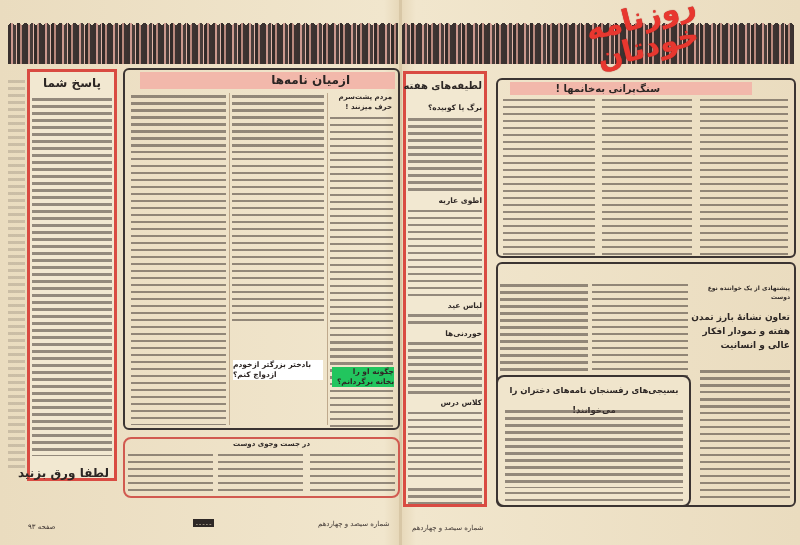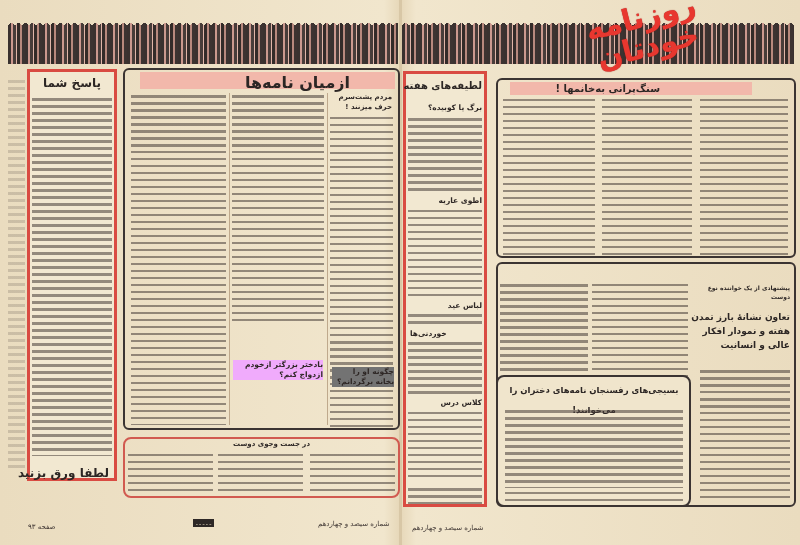--- a/index.html
+++ b/index.html
@@ -69,51 +69,51 @@
 <div class="title" style="left:35px;top:76px;width:74px;font-size:12px;text-align:center;">پاسخ شما</div>
 <div class="bullet-lines" style="left:32px;top:96px;width:80px;height:360px;">
   <div class="fill" style="inset:0;"></div>
 </div>
 <div class="title" style="left:35px;top:466px;width:74px;font-size:12px;text-align:left;">لطفا ورق بزنید</div>
 
 <div class="fill" style="left:8px;top:78px;width:17px;height:390px;opacity:.35;"></div>
 
 <div class="box" style="left:123px;top:68px;width:277px;height:362px;"></div>
 <div class="pinkbar" style="left:140px;top:72px;width:255px;height:17px;"></div>
-<div class="title" style="left:230px;top:73px;width:120px;font-size:16px;text-align:right;">ازمیان نامه‌ها</div>
+<div class="title" style="left:230px;top:73px;width:120px;font-size:12px;text-align:right;">ازمیان نامه‌ها</div>
 
 <div class="sub" style="right:408px;top:92px;width:68px;font-size:7px;white-space:normal;line-height:10px;text-align:right;">مردم پشت‌سرم حرف میزنند !</div>
 <div class="fill" style="left:330px;top:115px;width:63px;height:312px;"></div>
 <div class="fill" style="left:232px;top:93px;width:92px;height:230px;"></div>
 <div class="fill" style="left:131px;top:93px;width:95px;height:332px;"></div>
 <div class="vrule" style="left:327px;top:93px;height:332px;"></div>
 <div class="vrule" style="left:229px;top:93px;height:332px;"></div>
 
-<div class="sub" style="left:233px;top:360px;width:90px;font-size:7.5px;white-space:normal;line-height:10px;text-align:right;background:#f0abfc;">بادختر بزرگتر ازخودم ازدواج کنم؟</div>
-<div class="sub" style="left:332px;top:367px;width:62px;font-size:7.5px;white-space:normal;line-height:10px;text-align:right;background:#737373;">چگونه او را بخانه برگردانم؟</div>
+<div class="sub" style="left:233px;top:360px;width:90px;font-size:7.5px;white-space:normal;line-height:10px;text-align:left;background:#ffffff;">بادختر بزرگتر ازخودم ازدواج کنم؟</div>
+<div class="sub" style="left:332px;top:367px;width:62px;font-size:7.5px;white-space:normal;line-height:10px;text-align:right;background:#22c55e;">چگونه او را بخانه برگردانم؟</div>
 
 <div class="thinred" style="left:123px;top:437px;width:277px;height:61px;"></div>
 <div class="title" style="left:220px;top:440px;width:90px;font-size:7px;">در جست وجوی دوست</div>
 <div class="fill" style="left:310px;top:452px;width:85px;height:42px;"></div>
 <div class="fill" style="left:218px;top:452px;width:85px;height:42px;"></div>
 <div class="fill" style="left:128px;top:452px;width:85px;height:42px;"></div>
 
 <div class="footer-text" style="left:28px;top:523px;">صفحه ۹۳</div>
 <div class="tagbox" style="left:193px;top:519px;">ـ ـ ـ ـ ـ</div>
 <div class="footer-text" style="left:318px;top:520px;">شماره سیصد و چهاردهم</div>
 
 <div class="redbox" style="left:403px;top:71px;width:84px;height:436px;"></div>
 <div class="title" style="left:408px;top:80px;width:74px;font-size:10px;text-align:right;">لطیفه‌های هفته</div>
 <div class="sub" style="left:410px;top:103px;width:72px;font-size:7.5px;text-align:right;">برگ یا کوبیده؟</div>
 <div class="fill" style="left:408px;top:116px;width:74px;height:78px;"></div>
 <div class="sub" style="left:410px;top:196px;width:72px;font-size:7.5px;text-align:right;">اطوی عاریه</div>
 <div class="fill" style="left:408px;top:208px;width:74px;height:88px;"></div>
 <div class="sub" style="left:410px;top:301px;width:72px;font-size:7.5px;text-align:right;">لباس عید</div>
 <div class="fill" style="left:408px;top:312px;width:74px;height:14px;"></div>
-<div class="sub" style="left:410px;top:329px;width:72px;font-size:7.5px;text-align:left;">خوردنی‌ها</div>
+<div class="sub" style="left:410px;top:329px;width:72px;font-size:7.5px;text-align:right;">خوردنی‌ها</div>
 <div class="fill" style="left:408px;top:340px;width:74px;height:54px;"></div>
 <div class="sub" style="left:410px;top:398px;width:72px;font-size:7.5px;text-align:right;">کلاس درس</div>
 <div class="fill" style="left:408px;top:410px;width:74px;height:72px;"></div>
 <div class="fill" style="left:408px;top:486px;width:74px;height:18px;"></div>
 
 <div class="box" style="left:496px;top:78px;width:300px;height:180px;"></div>
 <div class="pinkbar" style="left:510px;top:82px;width:242px;height:13px;"></div>
 <div class="title" style="left:560px;top:83px;width:100px;font-size:10px;text-align:right;">سنگ‌پرانی به‌خانمها !</div>
 <div class="fill" style="left:700px;top:97px;width:88px;height:158px;"></div>
 <div class="fill" style="left:602px;top:97px;width:90px;height:158px;"></div>

